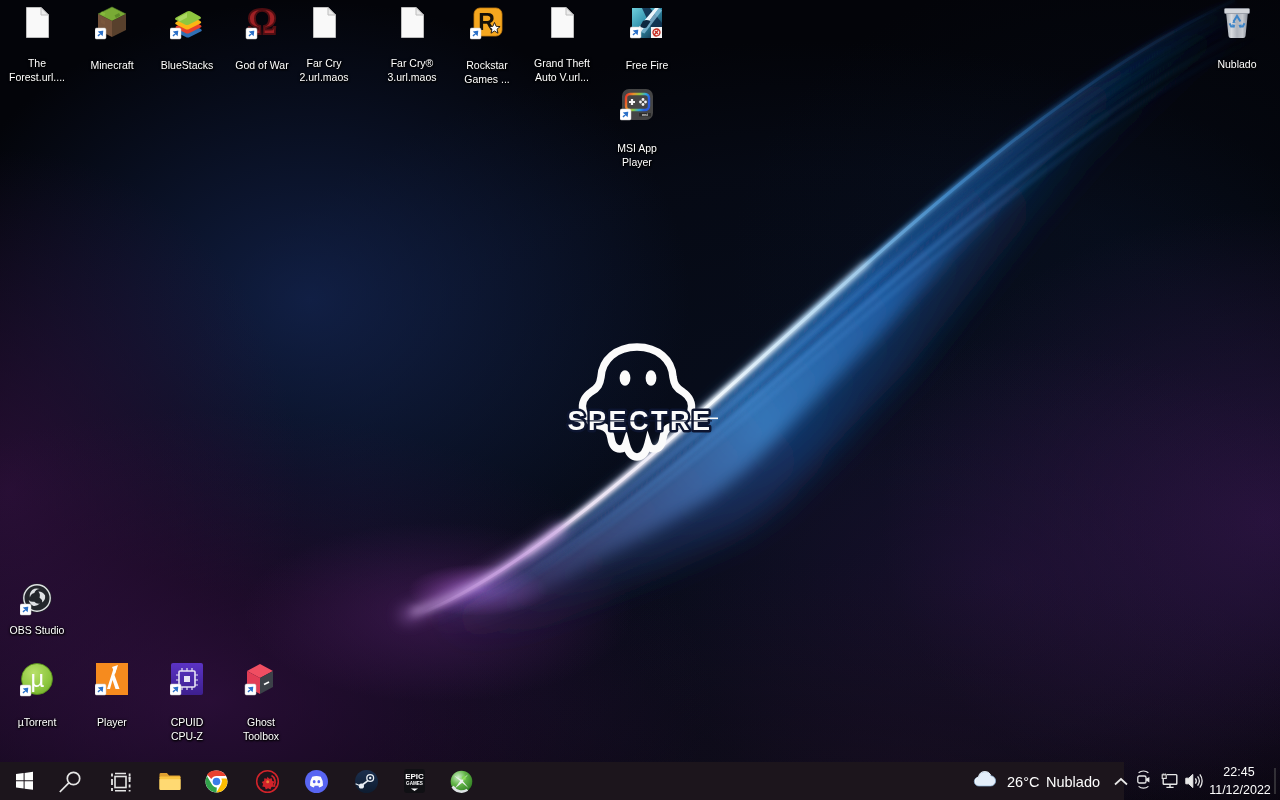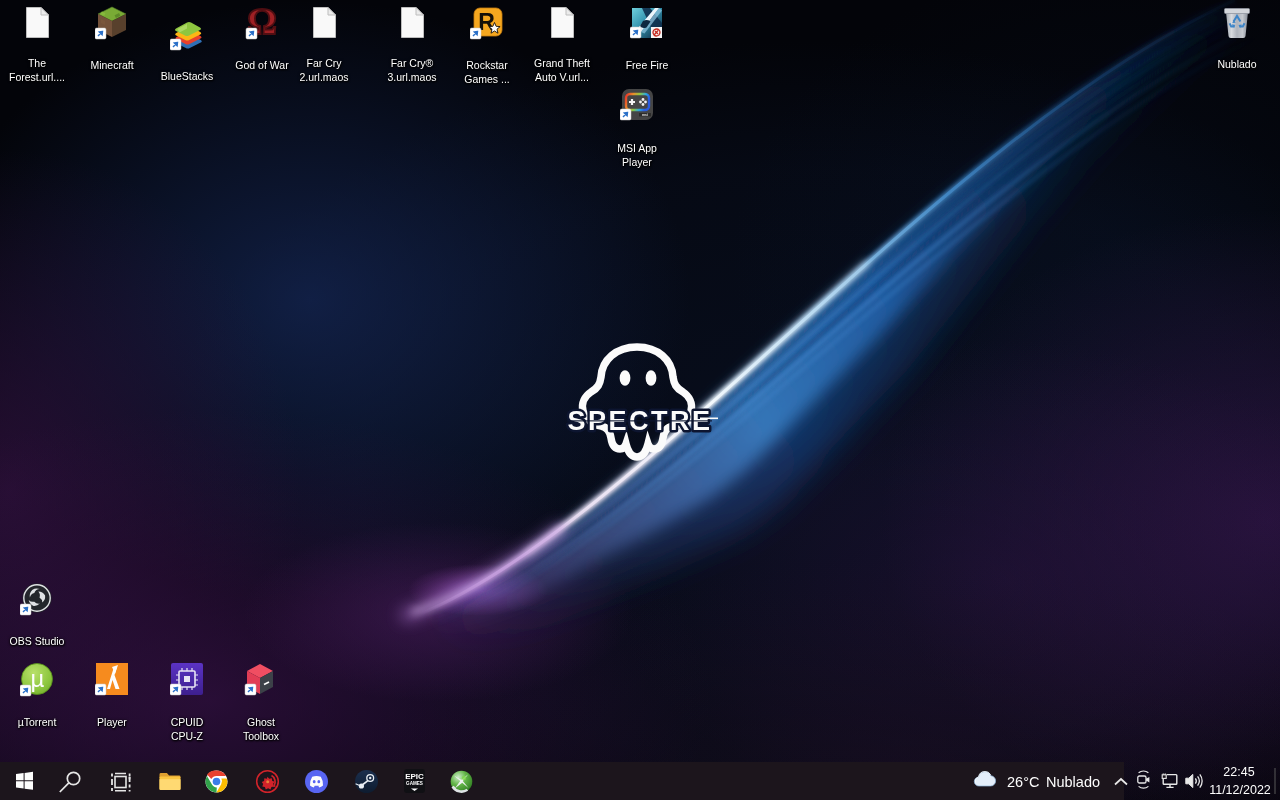--- a/index.html
+++ b/index.html
@@ -3,21 +3,21 @@
 <meta charset="utf-8">
 <style>
 html,body{margin:0;padding:0;background:#000;}
 #scr{-webkit-font-smoothing:antialiased;position:relative;width:1280px;height:800px;overflow:hidden;font-family:"Liberation Sans",sans-serif;}
 #wall{position:absolute;left:0;top:0;}
 .cell{position:absolute;width:76px;text-align:center;}
 .cell svg{display:block;margin:0 auto;}
 .lbl{will-change:transform;margin-top:18px;font-size:10.5px;line-height:14px;color:#fff;text-shadow:0 1px 2px #000,1px 1px 2px #000,0 0 3px #000;}
 #taskbar{position:absolute;left:0;top:762px;width:1124px;height:38px;background:#1c151c;}
 .docc .lbl{}
-.obsc .lbl{margin-top:18px;}
+.obsc .lbl{margin-top:7px;}
 </style>
 </head>
 <body>
 <div id="scr">
 <svg id="wall" width="1280" height="800" viewBox="0 0 1280 800">
  <defs>
   <filter id="b16" x="-100%" y="-100%" width="300%" height="300%">
           <feGaussianBlur stdDeviation="16"></feGaussianBlur>
         </filter>
   <filter id="b8" x="-100%" y="-100%" width="300%" height="300%">
@@ -197,21 +197,21 @@
    <polygon points="17,1 31,8 17,15 3,8" fill="none" stroke="#55802a" stroke-width="0.6"></polygon>
    <rect x="6" y="6.2" width="4" height="3" fill="#86b93c" transform="rotate(26 8 7.7)"></rect>
    <rect x="20" y="8.2" width="5" height="3" fill="#5d8a28" transform="rotate(-26 22 9.7)"></rect>
    <polygon points="3,8 17,15 17,31 3,24" fill="#74523a"></polygon>
    <polygon points="17,15 31,8 31,24 17,31" fill="#58402c"></polygon>
    <rect x="6" y="13" width="4" height="4" fill="#7a573c" transform="skewY(26)" transform-origin="6 13"></rect>
    <use href="#sc" x="0" y="22"></use>
   </svg>
   <div class="lbl">Minecraft</div>
       </div>
- <div class="cell" style="left:149px;top:17px">
+ <div class="cell" style="left:149px;top:6px">
         <svg width="34" height="34" viewBox="0 0 34 34">
    <g>
     <path d="M6,17 L17,11 Q19,10 21,11 L30,16 Q32,17.3 30,18.6 L19,24 Q17,25 15,24 L6,19.5 Q4,18.3 6,17 z" fill="#2f6fb4" transform="translate(0.8,7)"></path>
     <path d="M6,17 L17,11 Q19,10 21,11 L30,16 Q32,17.3 30,18.6 L19,24 Q17,25 15,24 L6,19.5 Q4,18.3 6,17 z" fill="#e8402c" transform="translate(0.5,3)"></path>
     <path d="M6,17 L17,11 Q19,10 21,11 L30,16 Q32,17.3 30,18.6 L19,24 Q17,25 15,24 L6,19.5 Q4,18.3 6,17 z" fill="#fcb614" transform="translate(0.2,-1)"></path>
     <path d="M6,17 L17,11 Q19,10 21,11 L30,16 Q32,17.3 30,18.6 L19,24 Q17,25 15,24 L6,19.5 Q4,18.3 6,17 z" fill="#8ec63f" transform="translate(0,-5.5)"></path>
     <path d="M7.5,12 L17,7 17,11.5 9.5,15.5 z" fill="#b2dc6a" opacity="0.85"></path>
    </g>
    <use href="#sc" x="0" y="22"></use>
   </svg>

